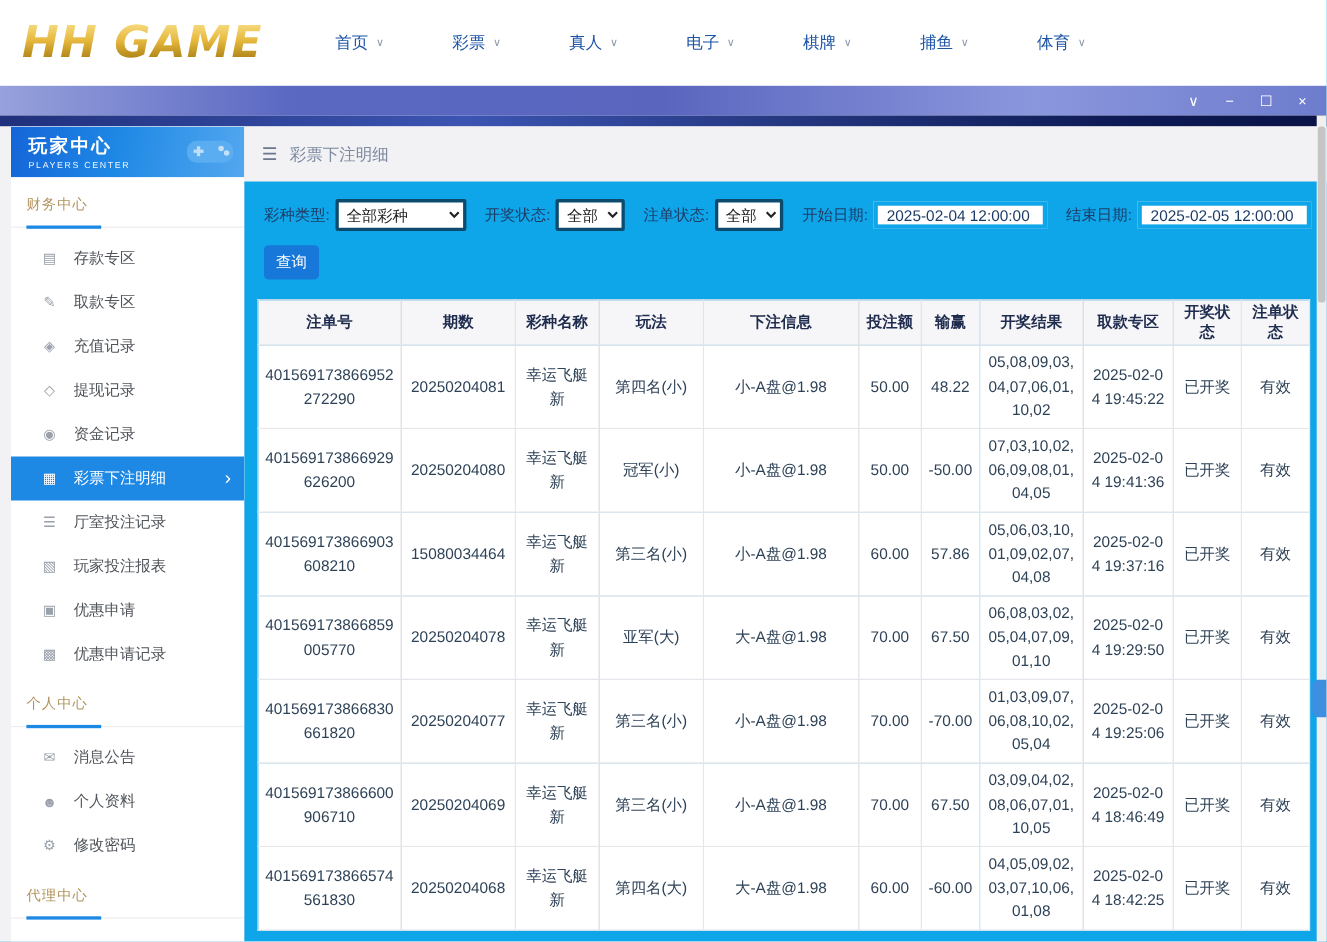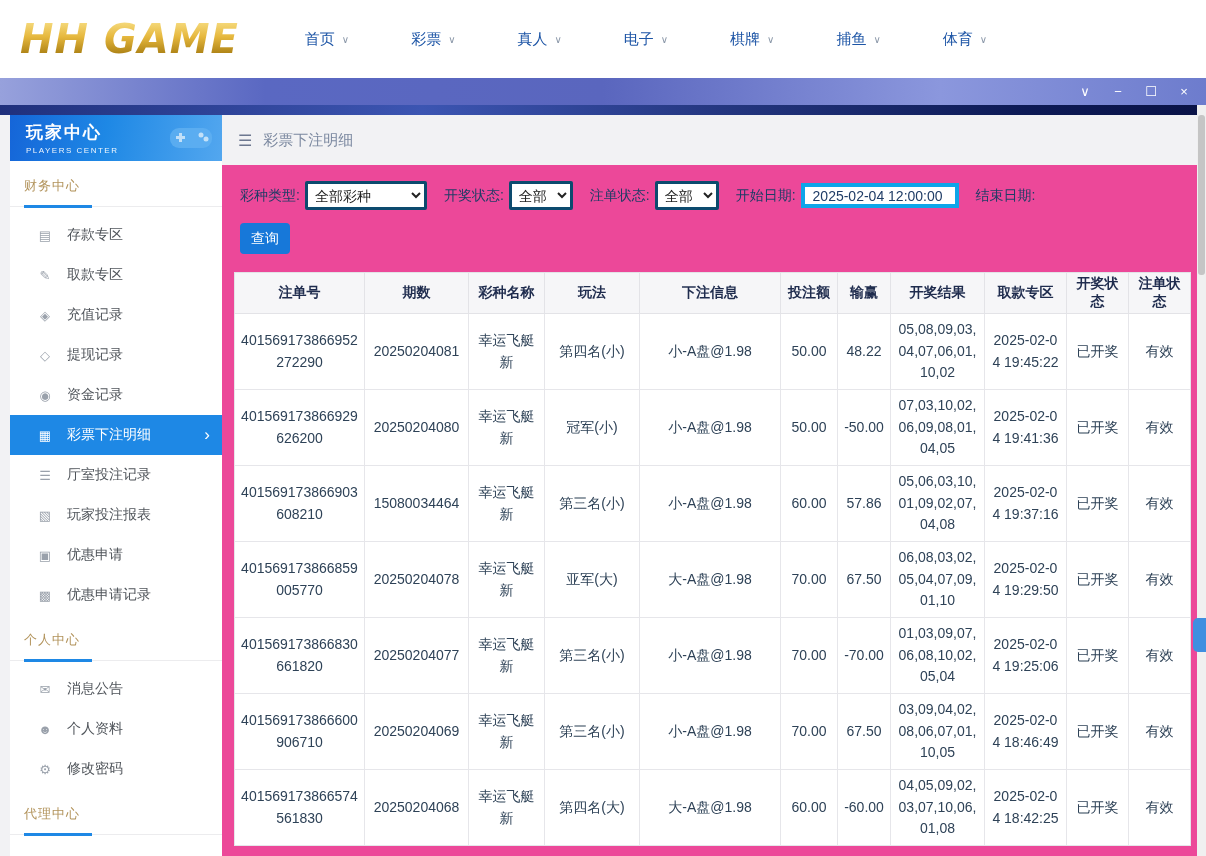--- a/index.html
+++ b/index.html
@@ -41,21 +41,21 @@
   .s-icon { width:18px; color:#9aa1ab; font-size:13px; text-align:center; flex:0 0 18px; }
   .side-item.active { background:#1e88e5; color:#fff; }
   .side-item.active .s-icon { color:#fff; }
   .s-chev { margin-left:auto; font-size:17px; }
 
   
   .main { flex:1; display:flex; flex-direction:column; overflow:hidden; }
   .breadcrumb { height:50px; display:flex; align-items:center; gap:11px; padding-left:16px;
                 background:#f2f2f4; color:#7c89a0; font-size:15px; }
   .hamburger { font-size:16px; color:#6d7890; cursor:pointer; }
-  .content { flex:1; background:#ec4899; padding:16px 14px 0 12px; overflow:hidden; }
+  .content { flex:1; background:#0ea5e9; padding:16px 14px 0 12px; overflow:hidden; }
 
   .filter-row { display:flex; align-items:center; gap:5px; font-size:14px; color:#1f3c66; }
   .f-label { margin-left:12px; white-space:nowrap; }
   .filter-row .f-label:first-child { margin-left:6px; }
   select.f-select { height:29px; border:3px solid #0c4a6e; border-radius:2px; font-size:14px; color:#222;
                     padding:2px 3px; background:#fff; }
   select.wide { width:122px; }
   select.narrow { width:64px; }
   input.f-date { width:158px; height:25px; border:4px solid #0ea5e9; font-size:14px; color:#1f3c66; padding:2px 8px; }
   .query-btn { margin-top:13px; margin-left:6px; width:50px; height:31px; background:#1778d9; color:#fff;
@@ -223,20 +223,21 @@
         <select class="f-select narrow">
           <option>全部</option>
         </select>
         <span class="f-label">注单状态:</span>
         <select class="f-select narrow">
           <option>全部</option>
         </select>
         <span class="f-label">开始日期:</span>
         <input class="f-date" type="text" value="2025-02-04 12:00:00" style="">
         <span class="f-label">结束日期:</span>
+        <input class="f-date" type="text" value="2025-02-05 12:00:00" style="">
       </div>
 
       <button class="query-btn">查询</button>
 
       <table class="bets">
         <colgroup>
             <col style="width: 130px;">
             <col style="width: 104px;">
             <col style="width: 76px;">
             <col style="width: 95px;">

